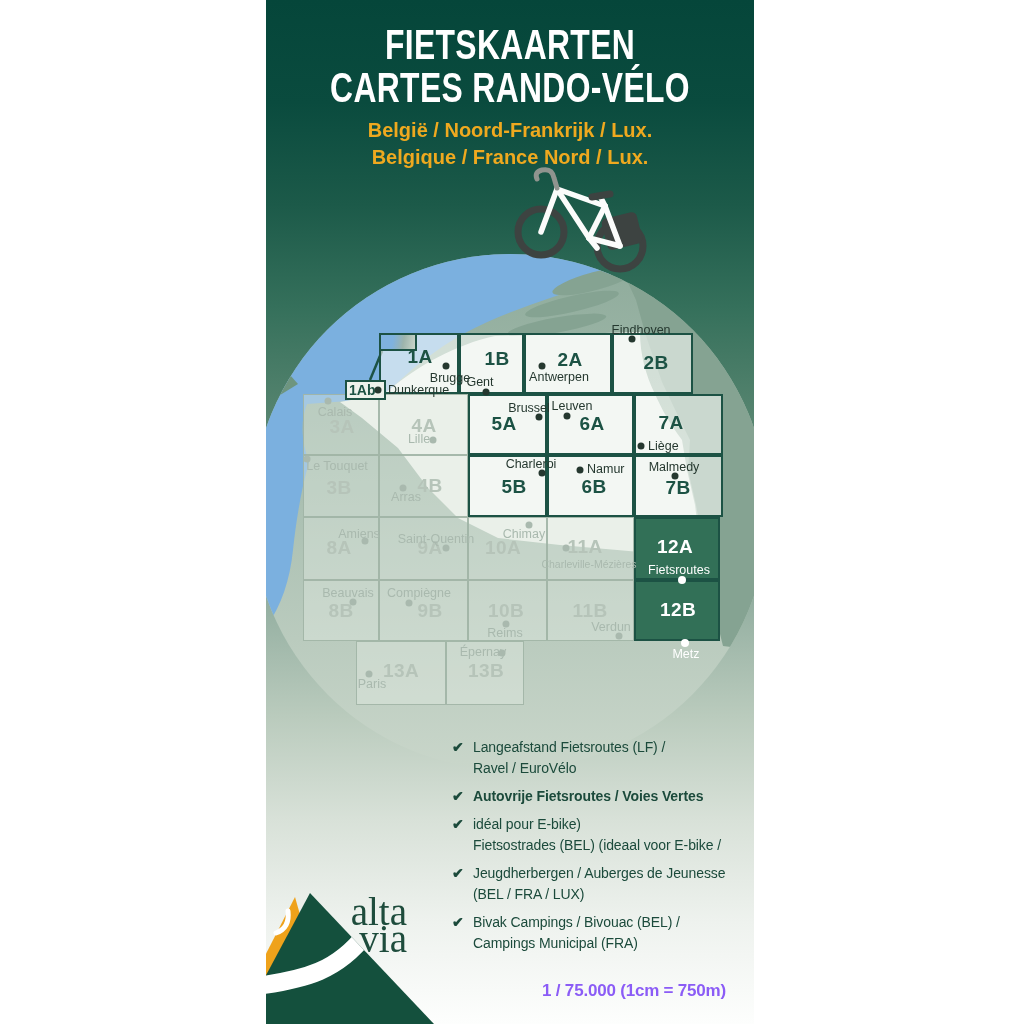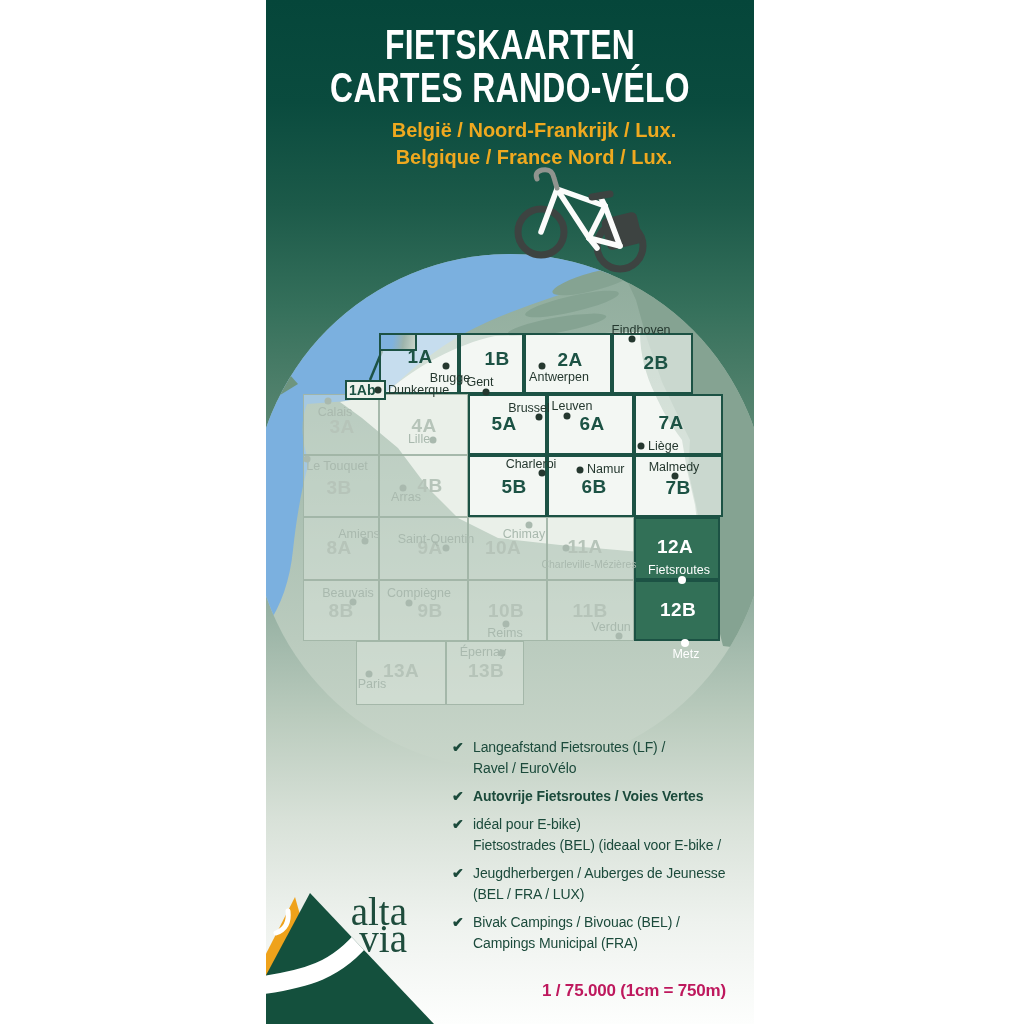--- a/index.html
+++ b/index.html
@@ -7,21 +7,21 @@
         font-family:"Liberation Sans",sans-serif;}
   .panel{position:absolute;left:266px;top:0;width:488px;height:1024px;
     background:linear-gradient(180deg,#05463A 0%,#0A4B3E 10%,#1C5A49 20%,#35705B 30%,
       #54836E 40%,#76998A 50%,#98B2A4 60%,#BACBBD 70%,#D8E1D8 80%,#EEF2EE 90%,#FDFEFD 100%);}
   svg.maplayer{position:absolute;left:0;top:0;}
   
   .t1,.t2{position:absolute;left:266px;width:488px;text-align:center;color:#fff;
           font-weight:bold;font-size:43px;line-height:44px;transform:scaleX(.74);letter-spacing:.5px;}
   .t1{top:22px}.t2{top:65px}
   .sub{position:absolute;left:266px;width:488px;text-align:center;color:#EFA91F;
-       font-weight:bold;font-size:20px;line-height:27px;margin-left:24px;}
+       font-weight:bold;font-size:20px;line-height:27px;}
   .sub1{top:117px}.sub2{top:144px}
   
   .tile{position:absolute;box-sizing:border-box;}
   .tile.act{background:rgba(249,252,249,.6);border:2px solid #1C5244;}
   .tile.fad{background:rgba(232,240,232,.38);border:1px solid rgba(158,179,164,.9);}
   .tile.drk{background:#327057;border:2px solid #1C5244;}
   .tile.ab{background:#EDF2EC;border:2px solid #1C5244;}
   .notch{position:absolute;left:379px;top:333px;width:38px;height:18px;box-sizing:border-box;
          border:2px solid #1C5244;
          background:linear-gradient(100deg,#7FB2DF 35%,#9DB4AC 65%,#C9D6CA 100%);}
@@ -38,21 +38,21 @@
   .cdot.dk{background:#25382F}.cdot.fd{background:#A9B9AE}
   .cdot.wt{background:#fff;width:8px;height:8px;}
   
   .feats{position:absolute;left:452px;top:737px;width:292px;color:#1B4A3B;
          font-size:14px;line-height:21px;letter-spacing:-.1px;}
   .feat{position:relative;padding-left:21px;margin-bottom:7px;}
   .feat.b{font-weight:bold;}
   .chk{position:absolute;left:0;top:0;font-size:14px;font-weight:bold;}
   
   .scale{position:absolute;left:452px;top:981px;width:274px;text-align:right;
-         font-weight:bold;font-size:17px;color:#be185d;letter-spacing:-.2px;}
+         font-weight:bold;font-size:17px;color:#8b5cf6;letter-spacing:-.2px;}
   .logoword{position:absolute;left:266px;width:141px;text-align:right;
             font-family:"Liberation Serif",serif;color:#1E4C3C;line-height:1;}
   .lw1{top:892px;font-size:39px;}
   .lw2{top:919px;font-size:39px;}
 </style>
 </head>
 <body>
 
 <div class="page">
   <div class="panel"></div>

